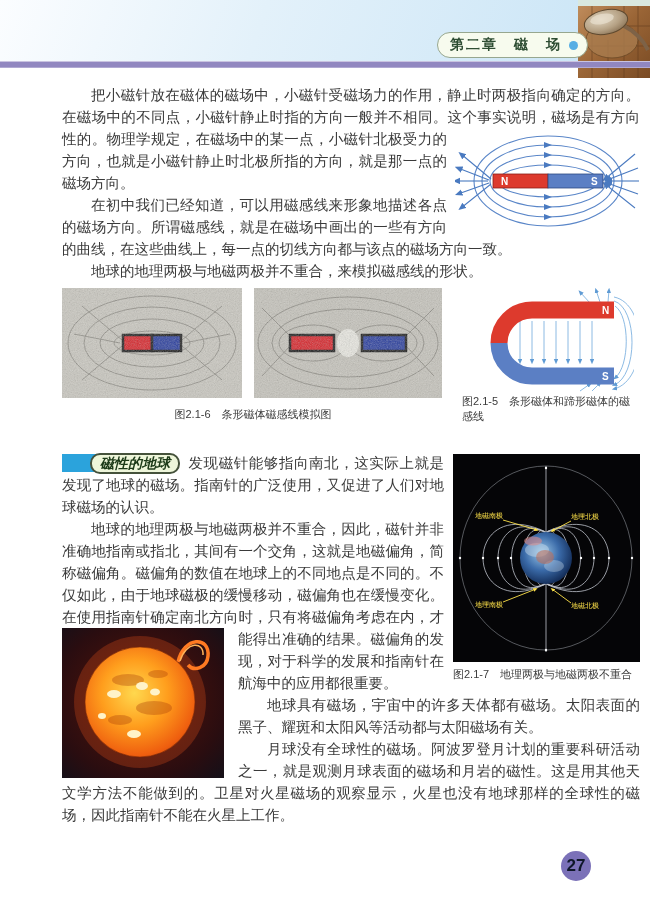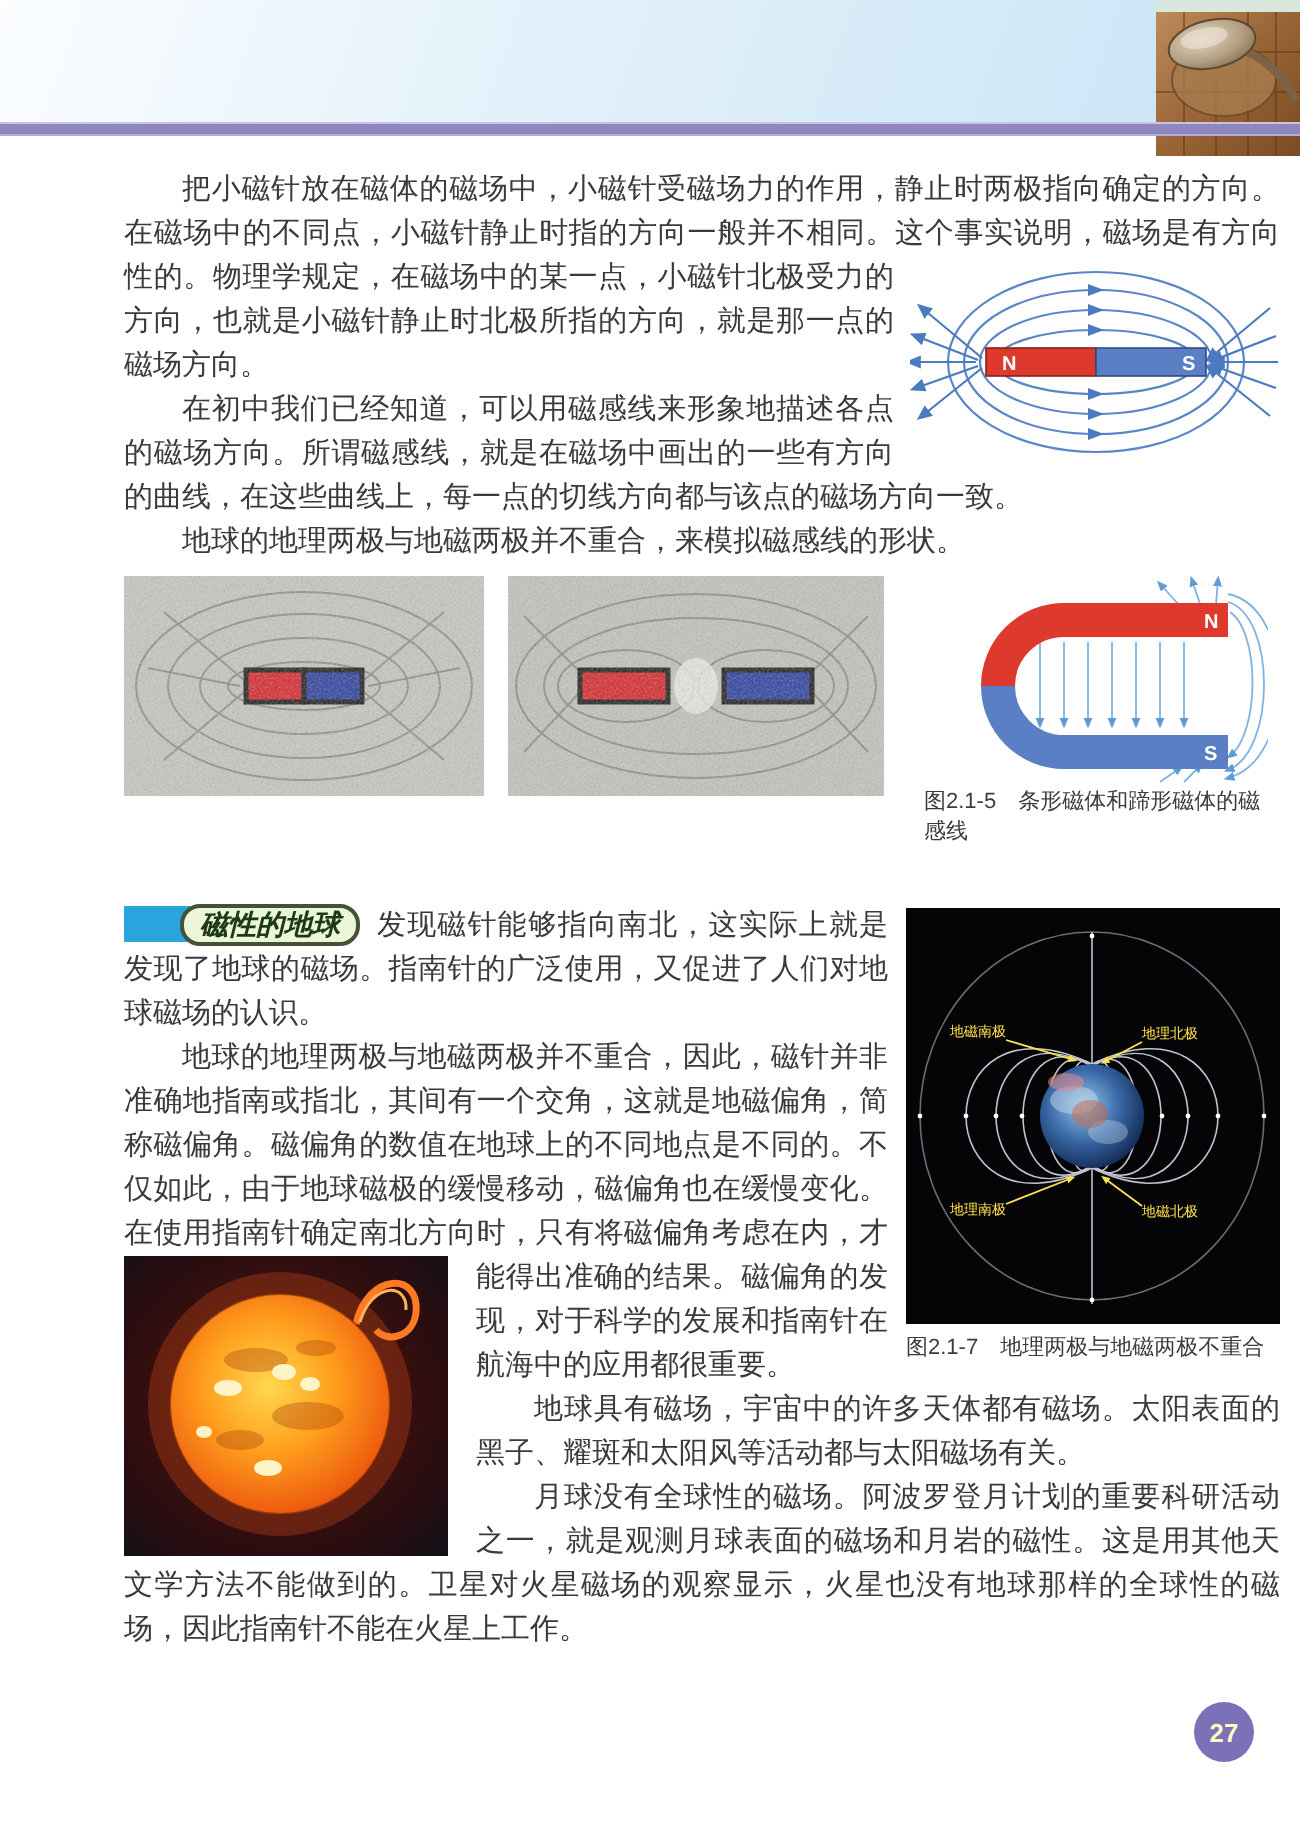--- a/index.html
+++ b/index.html
@@ -40,22 +40,22 @@
   .fig-sun{float:left;clear:left;width:162px;margin:0 14px 4px 0;}
   .fig-sun .caption{margin-top:6px;width:172px;text-align:justify;}
   .sec-badge{display:inline-flex;align-items:center;height:20px;margin-right:8px;
     vertical-align:-4px;font-style:italic;}
   .sec-badge .blue{display:inline-block;width:52px;height:18px;background:#2ba3dc;}
   .sec-badge .pill{display:inline-block;position:relative;margin-left:-24px;
     background:#eef6da;border:2px solid #45523b;border-radius:10px;
     padding:0 8px;font-size:14px;font-weight:bold;color:#1c3a18;line-height:17px;}
   
   .page-num{position:absolute;left:561px;top:851px;width:30px;height:30px;border-radius:50%;
-    background:#7b71b8;color:#fef9c3;font-size:13px;font-weight:bold;
-    display:flex;align-items:center;justify-content:center;margin-left:36px;}
+    background:#7b71b8;color:#0f172a;font-size:17px;font-weight:bold;
+    display:flex;align-items:center;justify-content:center;}
   figure{margin:0;padding:0;}
   svg{display:block;}
 </style>
 </head>
 <body>
 
 <div class="page">
 
   <div class="header-bg"></div>
 
@@ -86,20 +86,24 @@
       </g>
       <ellipse cx="34" cy="40" rx="26" ry="18" fill="#a97c4e" stroke="#6b4a28" opacity="0.8"></ellipse>
       <path d="M46,26 C58,32 66,42 70,50" stroke="#7d6247" stroke-width="4" fill="none"></path>
       <ellipse cx="28" cy="22" rx="22" ry="12" fill="url(#spoon)" stroke="#5f4a30" transform="rotate(-12 28 22)"></ellipse>
       <ellipse cx="24" cy="19" rx="12" ry="5" fill="#e8e0cf" opacity="0.7" transform="rotate(-12 24 19)"></ellipse>
     </svg>
   </div>
 
   <div class="purple-bar"></div>
 
+  <div class="chapter-pill">
+    <span class="txt">第二章　磁　场</span>
+    <span class="dot"></span>
+  </div>
 
   <div class="content">
 
     <div class="top-section">
       <span class="spacer-r"></span>
       <figure class="fig-barmagnet">
         <svg width="185" height="96" viewBox="0 0 185 96">
           <defs>
             <marker id="ab" orient="auto" markerWidth="7" markerHeight="7" refX="4" refY="3">
               <path d="M0,0L7,3L0,6z" fill="#4a7ac0"></path>
@@ -180,20 +184,21 @@
                 <line x1="36" y1="58" x2="8" y2="88"></line>
               <line x1="150" y1="50" x2="180" y2="20"></line>
                 <line x1="152" y1="58" x2="180" y2="88"></line>
             </g>
             <ellipse cx="94" cy="55" rx="11" ry="14" fill="#efeee8" opacity="0.85"></ellipse>
             <rect x="36" y="47" width="44" height="16" fill="#d8252b" stroke="#1d1d1d" stroke-width="2.5"></rect>
             <rect x="108" y="47" width="44" height="16" fill="#2b3f9e" stroke="#1d1d1d" stroke-width="2.5"></rect>
             <rect width="188" height="110" filter="url(#grain1)" opacity="0.45"></rect>
           </svg>
         </div>
+        <div class="caption cap-center">图2.1-6　条形磁体磁感线模拟图</div>
       </div>
 
       <div class="horseshoe-group">
         <svg width="172" height="104" viewBox="0 0 172 104">
           <defs>
             <marker id="hb" orient="auto" markerWidth="6" markerHeight="6" refX="3.5" refY="2.5">
               <path d="M0,0L6,2.5L0,5z" fill="#5f9bd4"></path>
             </marker>
           </defs>
           <g stroke="#7fb2e0" stroke-width="0.9" fill="none">

